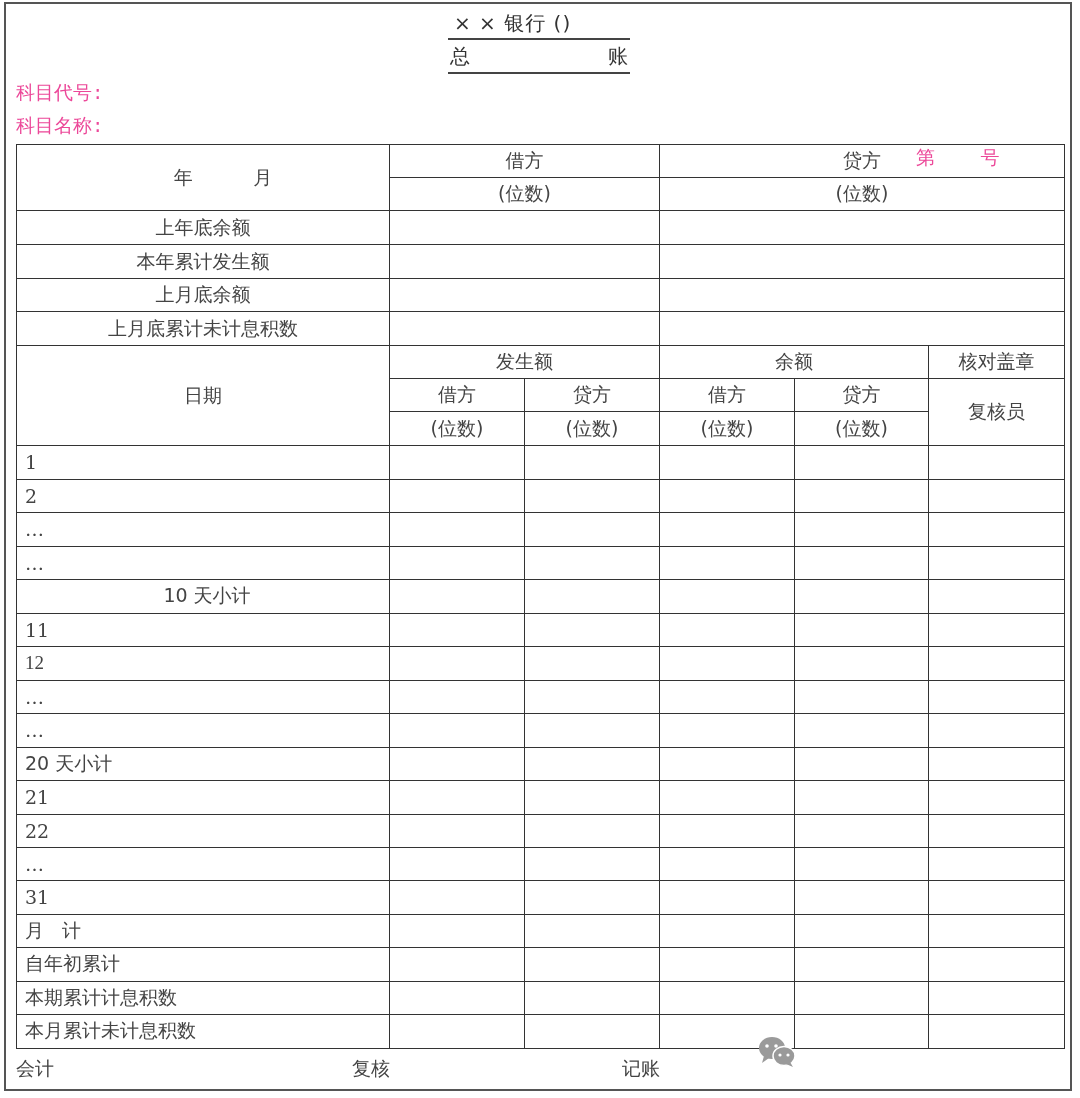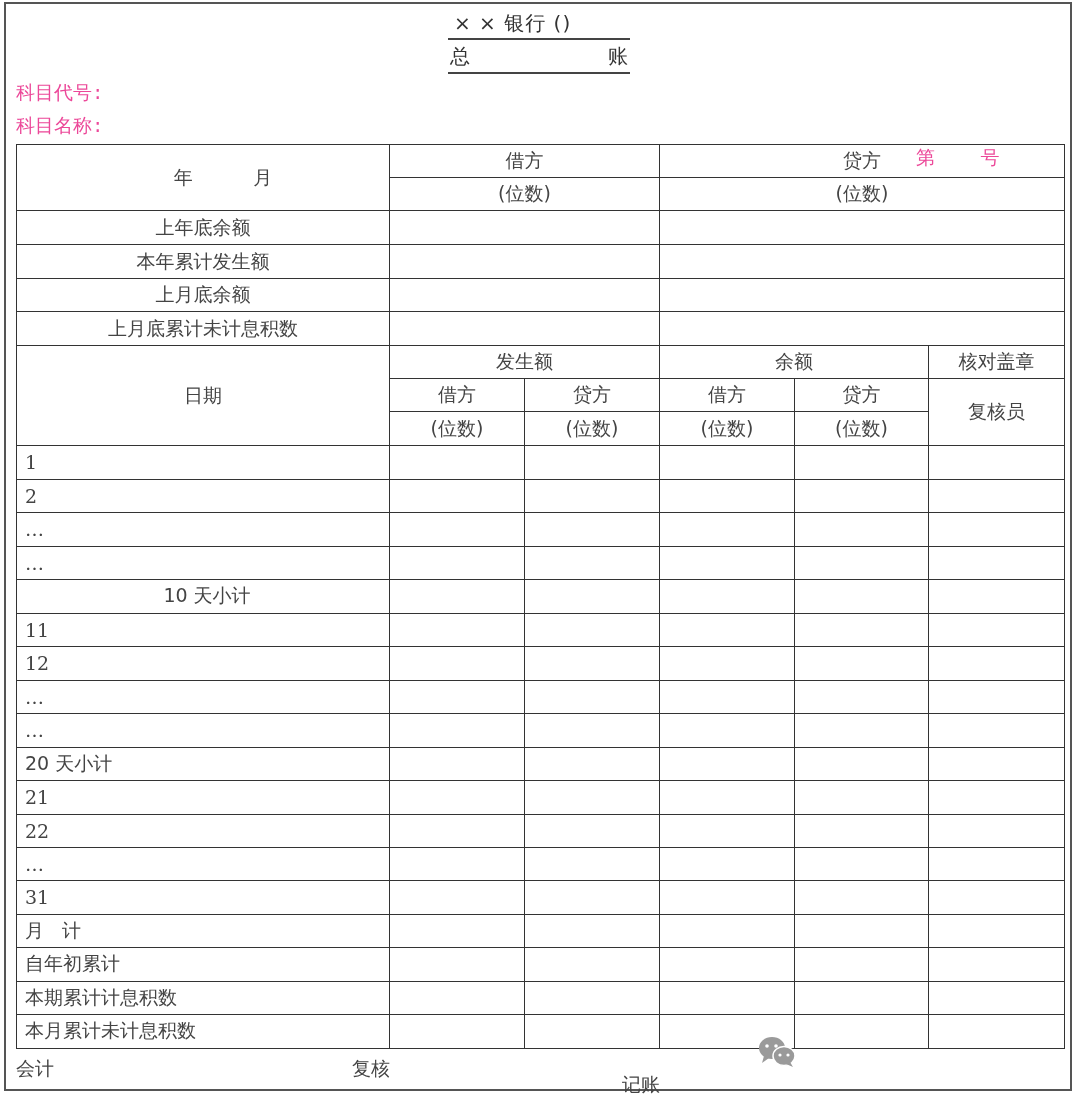--- a/index.html
+++ b/index.html
@@ -148,21 +148,21 @@
       </tr>
       <tr style="height: 33.5px;">
         <td class="left" style="white-space: pre;">11</td>
         <td></td>
         <td></td>
         <td></td>
         <td></td>
         <td></td>
       </tr>
       <tr style="height: 33.5px;">
-        <td class="left" style="white-space: pre;">12</td>
+        <td class="left" style="white-space: pre; font-family: Liberation Serif, serif;">12</td>
         <td></td>
         <td></td>
         <td></td>
         <td></td>
         <td></td>
       </tr>
       <tr style="height: 33.5px;">
         <td class="left" style="white-space: pre;">…</td>
         <td></td>
         <td></td>
@@ -248,21 +248,21 @@
         <td></td>
         <td></td>
         <td></td>
         <td></td>
       </tr>
     </tbody>
 </table>
 
 <div class="footer" style="left:16px;">会计</div>
 <div class="footer" style="left:352px;">复核</div>
-<div class="footer" style="left:622px;margin-top:16px;">记账</div>
+<div class="footer" style="left:622px;">记账</div>
 
 <div class="watermark">
   <span>
     <svg width="38" height="32" viewBox="0 0 38 32">
       <ellipse cx="14" cy="12" rx="13" ry="11" fill="#9a9a9a"></ellipse>
       <path d="M6 20 L4 27 L11 22 Z" fill="#9a9a9a"></path>
       <circle cx="9" cy="10" r="1.8" fill="#fff"></circle>
       <circle cx="18" cy="10" r="1.8" fill="#fff"></circle>
       <ellipse cx="26" cy="20" rx="11" ry="9.5" fill="#9a9a9a" stroke="#fff" stroke-width="1.5"></ellipse>
       <path d="M32 26 L35 31 L28 28 Z" fill="#9a9a9a"></path>

